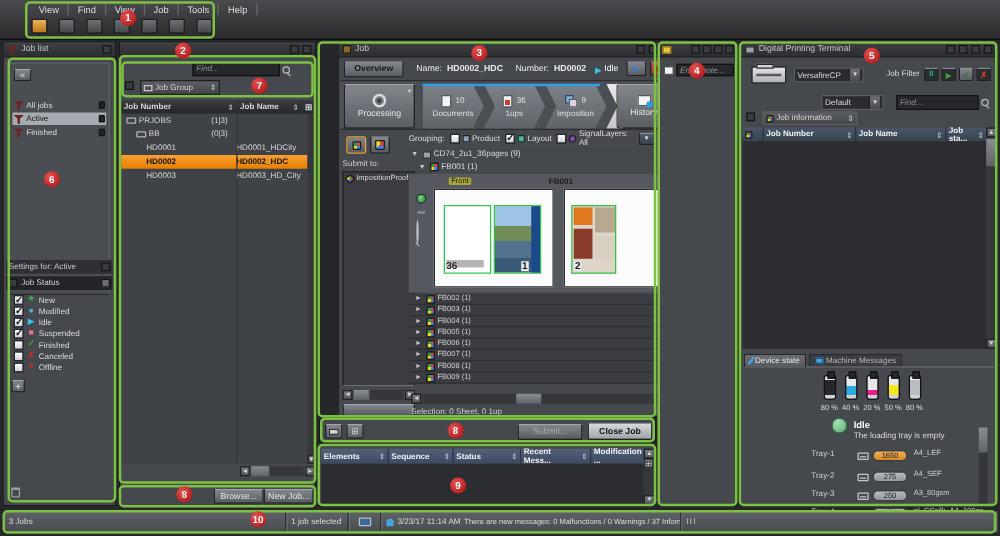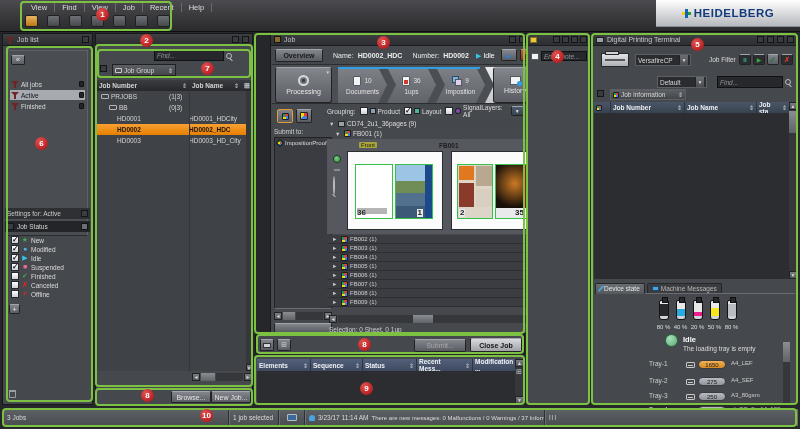--- a/index.html
+++ b/index.html
@@ -56,38 +56,31 @@
 <body>
 
 <div id="app">
 
   <div class="r" style="left:0;top:0;width:800px;height:32px;background:linear-gradient(#4b4b4f,#2a2a2d);border-bottom:1px solid #0e0f10">
     <div class="r fx" style="left:24px;top:2px;height:11px">
       <span class="mi">View</span>
       <span class="mi">Find</span>
       <span class="mi">View</span>
       <span class="mi">Job</span>
-      <span class="mi">Recent</span>
+      <span class="mi">Tools</span>
       <span class="mi">Help</span>
     </div>
     <div class="r fx" style="left:25px;top:15px;gap:9px">
       <span class="tbi" style="background:linear-gradient(#eab45e,#bd7716)"></span>
       <span class="tbi"></span>
       <span class="tbi"></span>
       <span class="tbi"></span>
       <span class="tbi"></span>
       <span class="tbi"></span>
       <span class="tbi"></span>
-    </div>
-    <div class="r fx" style="left:656px;top:0;width:144px;height:27px;background:linear-gradient(#ffffff,#b5b8bd);justify-content:center;border-bottom:1px solid #8c8f94">
-      <span style="position:relative;width:9px;height:9px;margin-right:3px;display:inline-block">
-        <span class="r" style="left:0;top:3px;width:9px;height:3px;background:linear-gradient(90deg,#f5d000 0 55%,#1d9c3e 55% 100%)"></span>
-        <span class="r" style="left:3px;top:0;width:3px;height:9px;background:#1464b4"></span>
-      </span>
-      <span style="color:#123a7d;font-weight:700;font-size:11.5px;letter-spacing:.5px">HEIDELBERG</span>
     </div>
   </div>
 
   <div class="pnl" style="left:2px;top:33px;width:91px;height:372px">
     <div class="tb">
       <span class="funnel"></span>
       <span>Job list</span>
       <span class="wic" style="margin-left:auto"></span>
     </div>
     <div class="r" style="left:4px;top:16px;width:81px;height:186px;background:#4a4d52;border:1px solid #5d6065;border-bottom-color:#2a2b2e">
@@ -369,25 +362,20 @@
 
       
       <div class="r" style="left:124px;top:12px;width:84px;height:79px;background:#fbfbfb;border:1px solid #2c2d30">
         <div class="r" style="left:5px;top:12px;width:36px;height:55px;border:1px solid #35c24a;background:#ddd6c8">
           <span class="r" style="left:1px;top:1px;width:15px;height:14px;background:#e07820"></span>
           <span class="r" style="left:18px;top:1px;width:16px;height:20px;background:#b8a890"></span>
           <span class="r" style="left:1px;top:18px;width:15px;height:24px;background:#8a3a2a"></span>
           <span class="r" style="left:18px;top:24px;width:16px;height:18px;background:#d8cfc0"></span>
           <span class="r" style="left:1px;bottom:1px;font-size:8px;font-weight:700;color:#16181a;background:#e9eaeb;padding:0 1px;line-height:8px">2</span>
         </div>
-        <div class="r" style="left:43px;top:12px;width:36px;height:55px;border:1px solid #35c24a;background:radial-gradient(circle at 55% 35%,rgba(235,140,40,.85),rgba(20,14,6,0) 60%),#17100a">
-          <span class="r" style="right:0;top:0;width:5px;height:100%;background:#8f1c14"></span>
-          <span class="r" style="left:0;bottom:0;width:100%;height:10px;background:#e9eaeb"></span>
-          <span class="r" style="right:6px;bottom:1px;font-size:8px;font-weight:700;color:#16181a">35</span>
-        </div>
       </div>
     </div>
 
     <div class="r" style="left:56px;top:201px;width:210px;height:70px">
       <div class="fbrow" style="top:0">
           <span class="tri rt"></span>
           <span class="pg4"></span>
           <span>FB002 (1)</span>
         </div>
       <div class="fbrow" style="top:9px">

